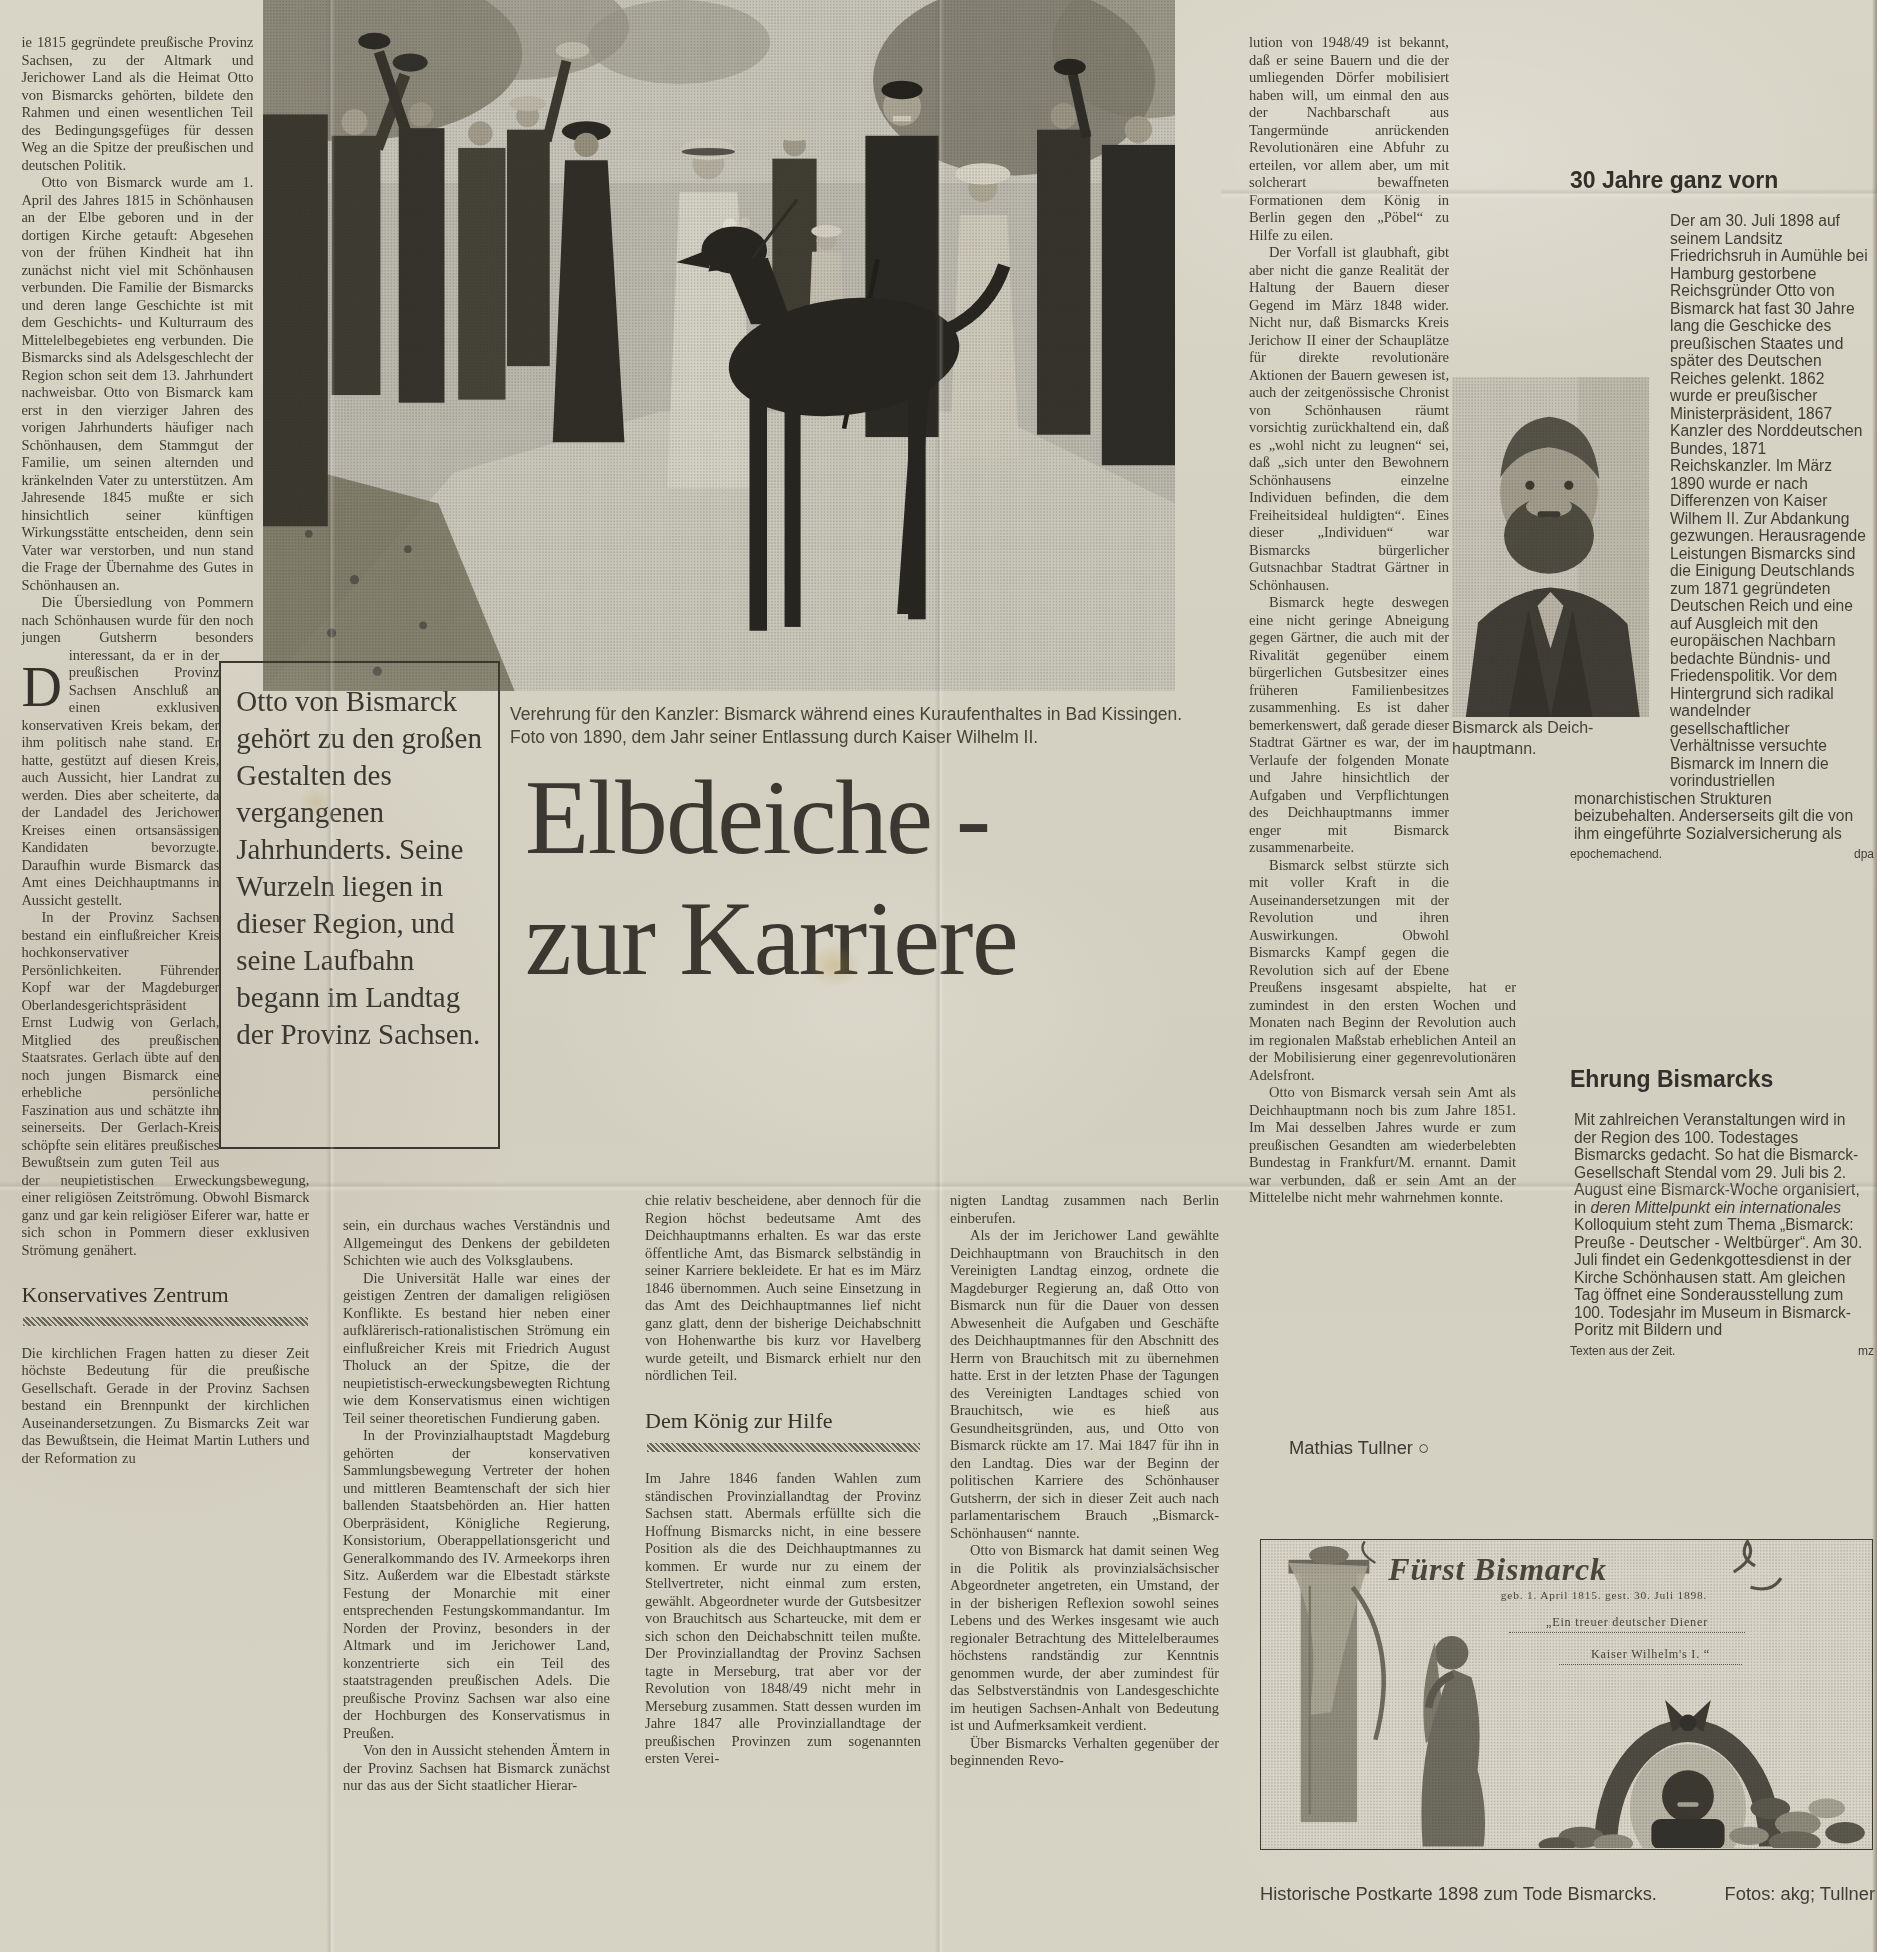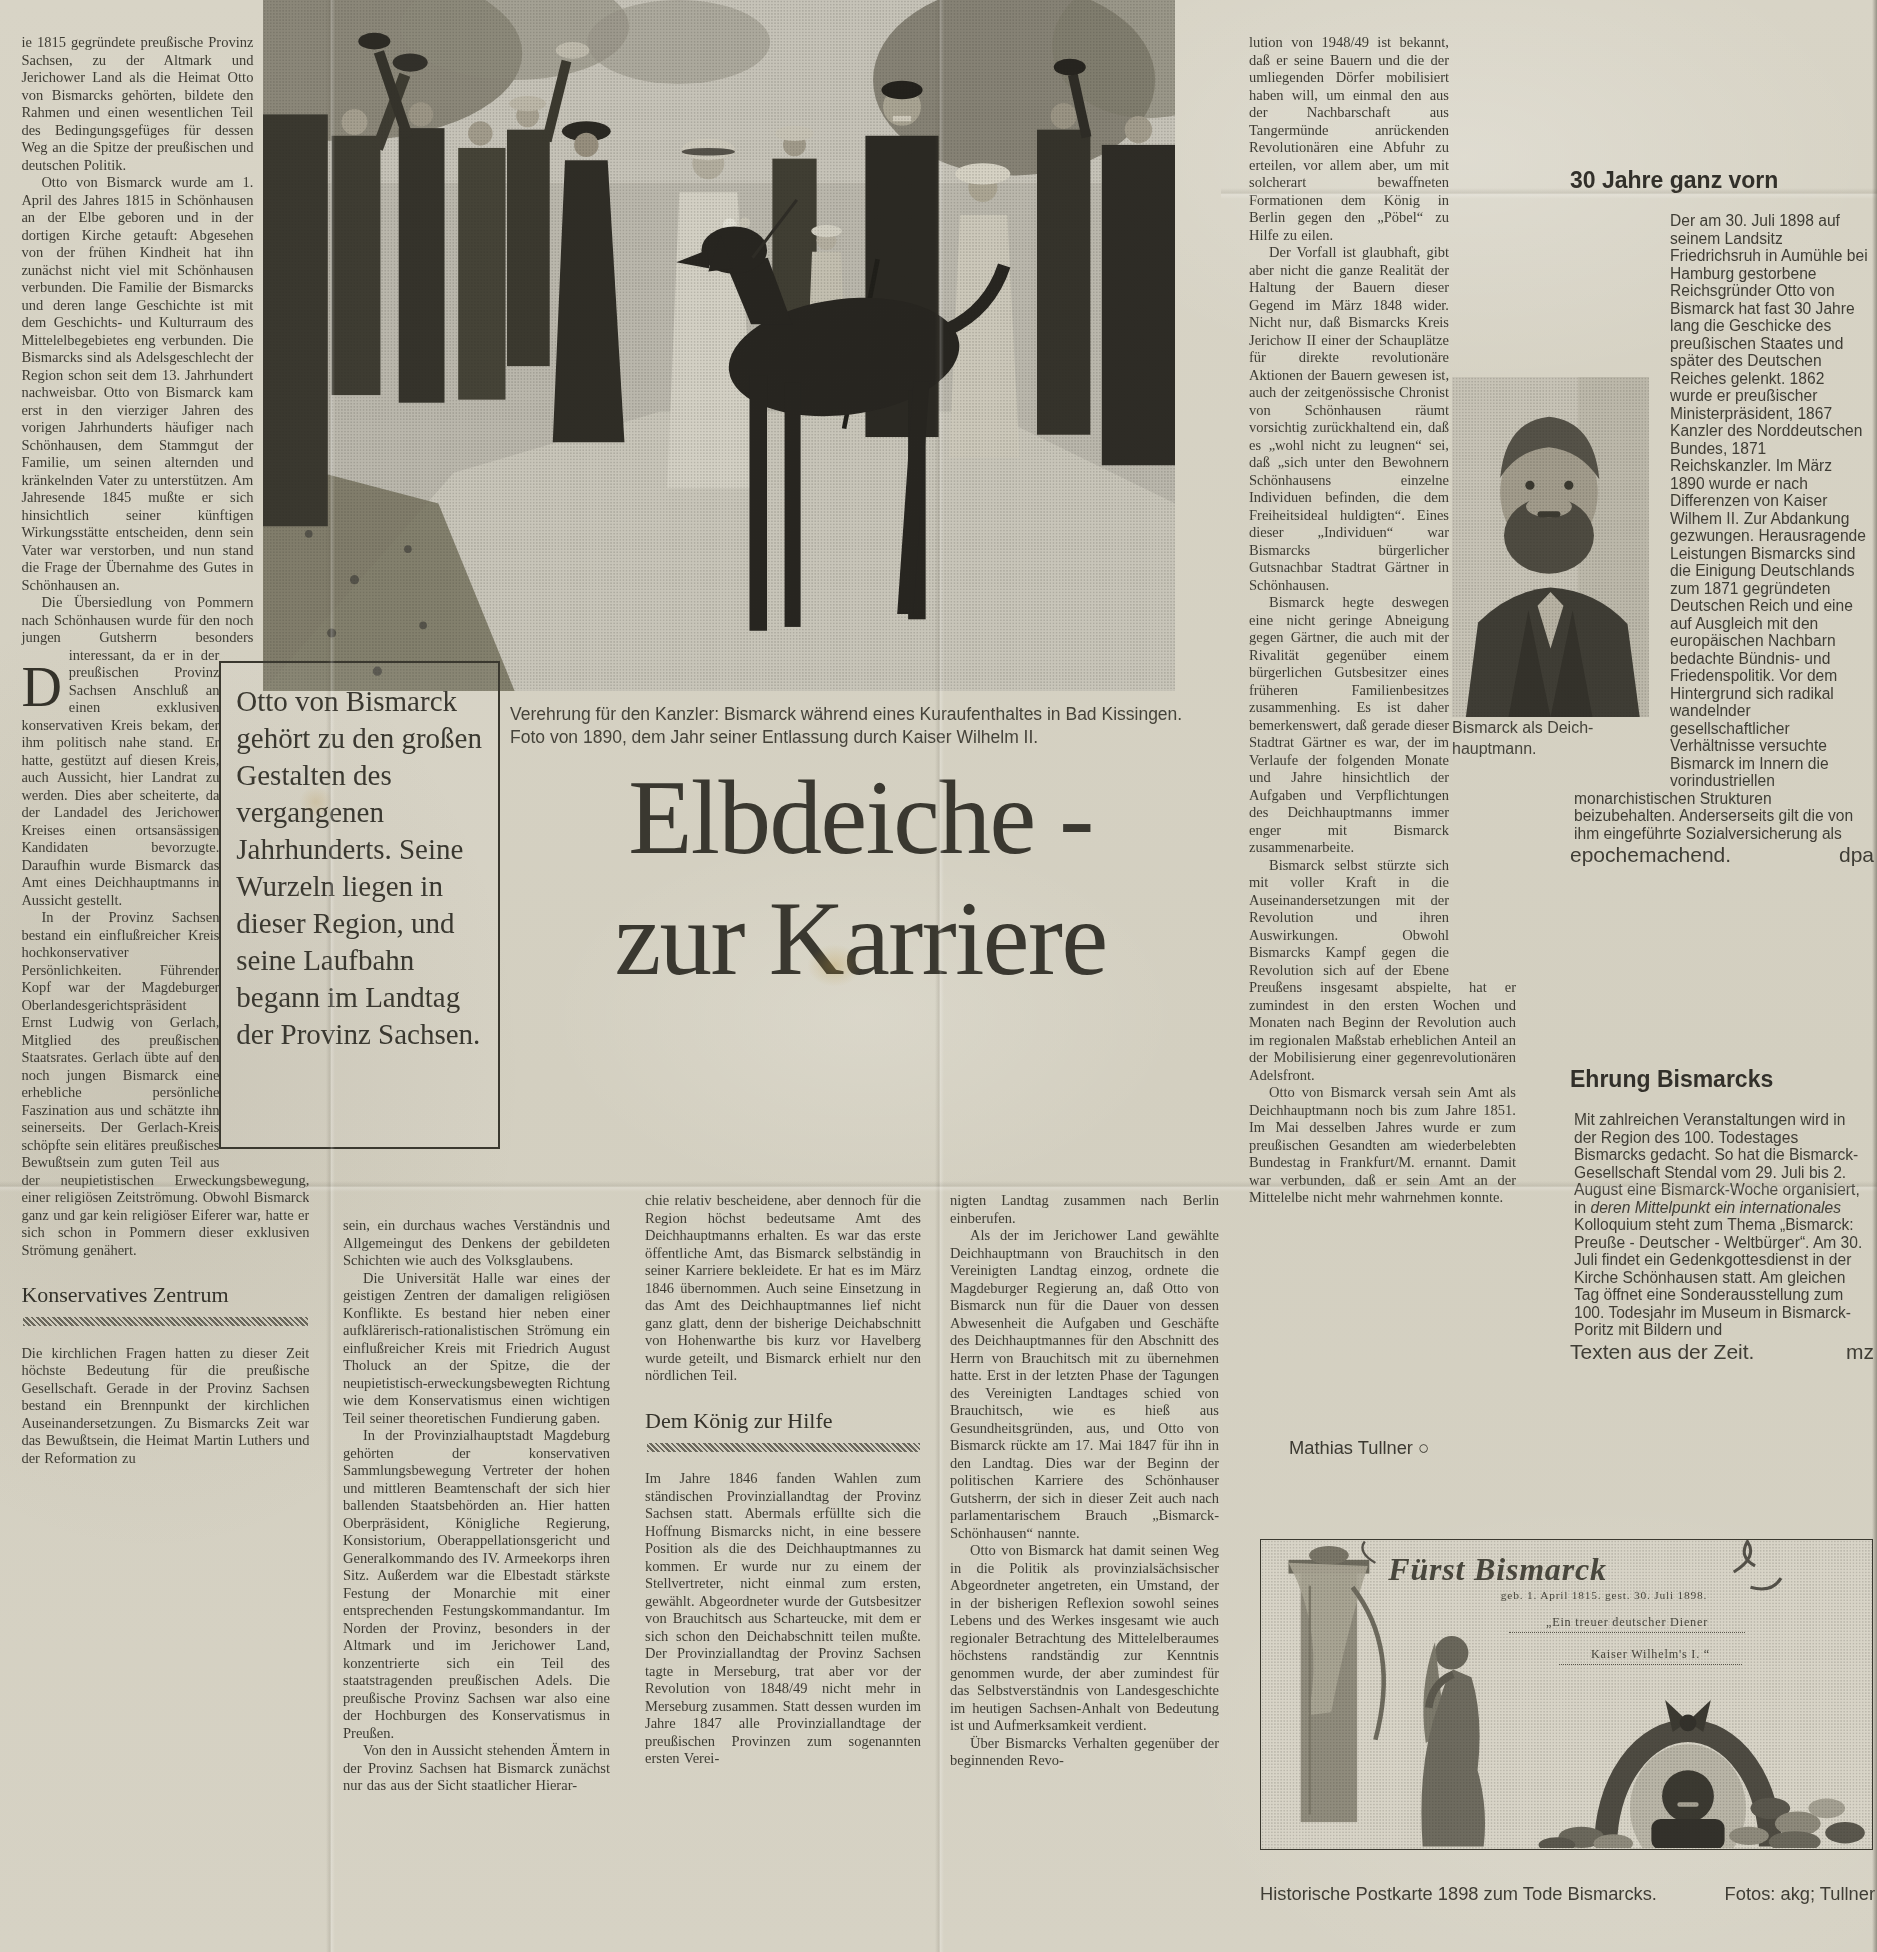--- a/index.html
+++ b/index.html
@@ -19,33 +19,33 @@
   .dropcap{float:left;font-size:56px;line-height:44px;padding:3.1px 6.9px 0 0;color:#34322a;}
   .subhead{font-size:22px;line-height:26px;font-weight:normal;margin:23px 0 9.2px;color:#34322a;}
   .rule-hatch{height:9.2px;margin:0 1.5px 18.3px;opacity:.85;
     background:repeating-linear-gradient(45deg,#59564b 0 1.9px,rgba(0,0,0,0) 1.9px 3.8px);}
   .spacer{pointer-events:none;}
   .sp-r{float:right;}
   .sp-rc{float:right;clear:right;}
   .sp-l{float:left;display:block;}
   
   #headline{left:525px;top:757px;width:671px;}
-  #headline .hl{font-size:105px;line-height:121px;letter-spacing:-1.5px;color:#3a3830;white-space:nowrap;text-align:center;}
+  #headline .hl{font-size:105px;line-height:121px;letter-spacing:-1.5px;color:#3a3830;white-space:nowrap;}
   
   #pullquote{left:219px;top:661px;width:281px;height:488px;border:2.3px solid #3a382f;
     box-sizing:border-box;padding:20px 15.3px;font-size:29px;line-height:37px;color:#3a3830;overflow:hidden;background:rgba(255,255,255,.05);}
   
   .sans{font-family:"Liberation Sans","DejaVu Sans",sans-serif;}
   #photo-caption{left:510px;top:703px;width:690px;font-size:17.5px;line-height:23px;color:#45433a;}
   #portrait-caption{font-size:16px;line-height:20.6px;color:#45433a;margin-top:1px;}
   
   .sidebar{width:304px;color:#3f3d35;}
   .sidebar h3{margin:0 0 17px;font-size:23px;line-height:29px;font-weight:bold;color:#32302a;}
   .sidebar p{margin:4px;font-size:15.6px;line-height:17.5px;text-align:left;}
-  .lastline{display:flex;justify-content:space-between;font-size:21px;line-height:17.5px;align-items:flex-end;}
+  .lastline{display:flex;justify-content:space-between;font-size:12px;line-height:17.5px;align-items:flex-end;}
   
   .halftone{position:absolute;inset:0;pointer-events:none;
     background-image:radial-gradient(rgba(42,40,33,.16) 0.8px,rgba(0,0,0,0) 1px);
     background-size:3.1px 3.1px;}
   #lead-photo{left:263px;top:0;width:912px;height:691px;overflow:hidden;}
   #portrait{left:1452px;top:377px;width:197px;}
   #portrait-img{position:relative;width:197px;height:340px;overflow:hidden;}
   
   #postcard{left:1260px;top:1539px;width:613px;height:311px;border:1.5px solid #3a382f;box-sizing:border-box;overflow:hidden;background:#d8d4c7;}
   .pc-text{position:absolute;text-align:center;color:#47453c;}

